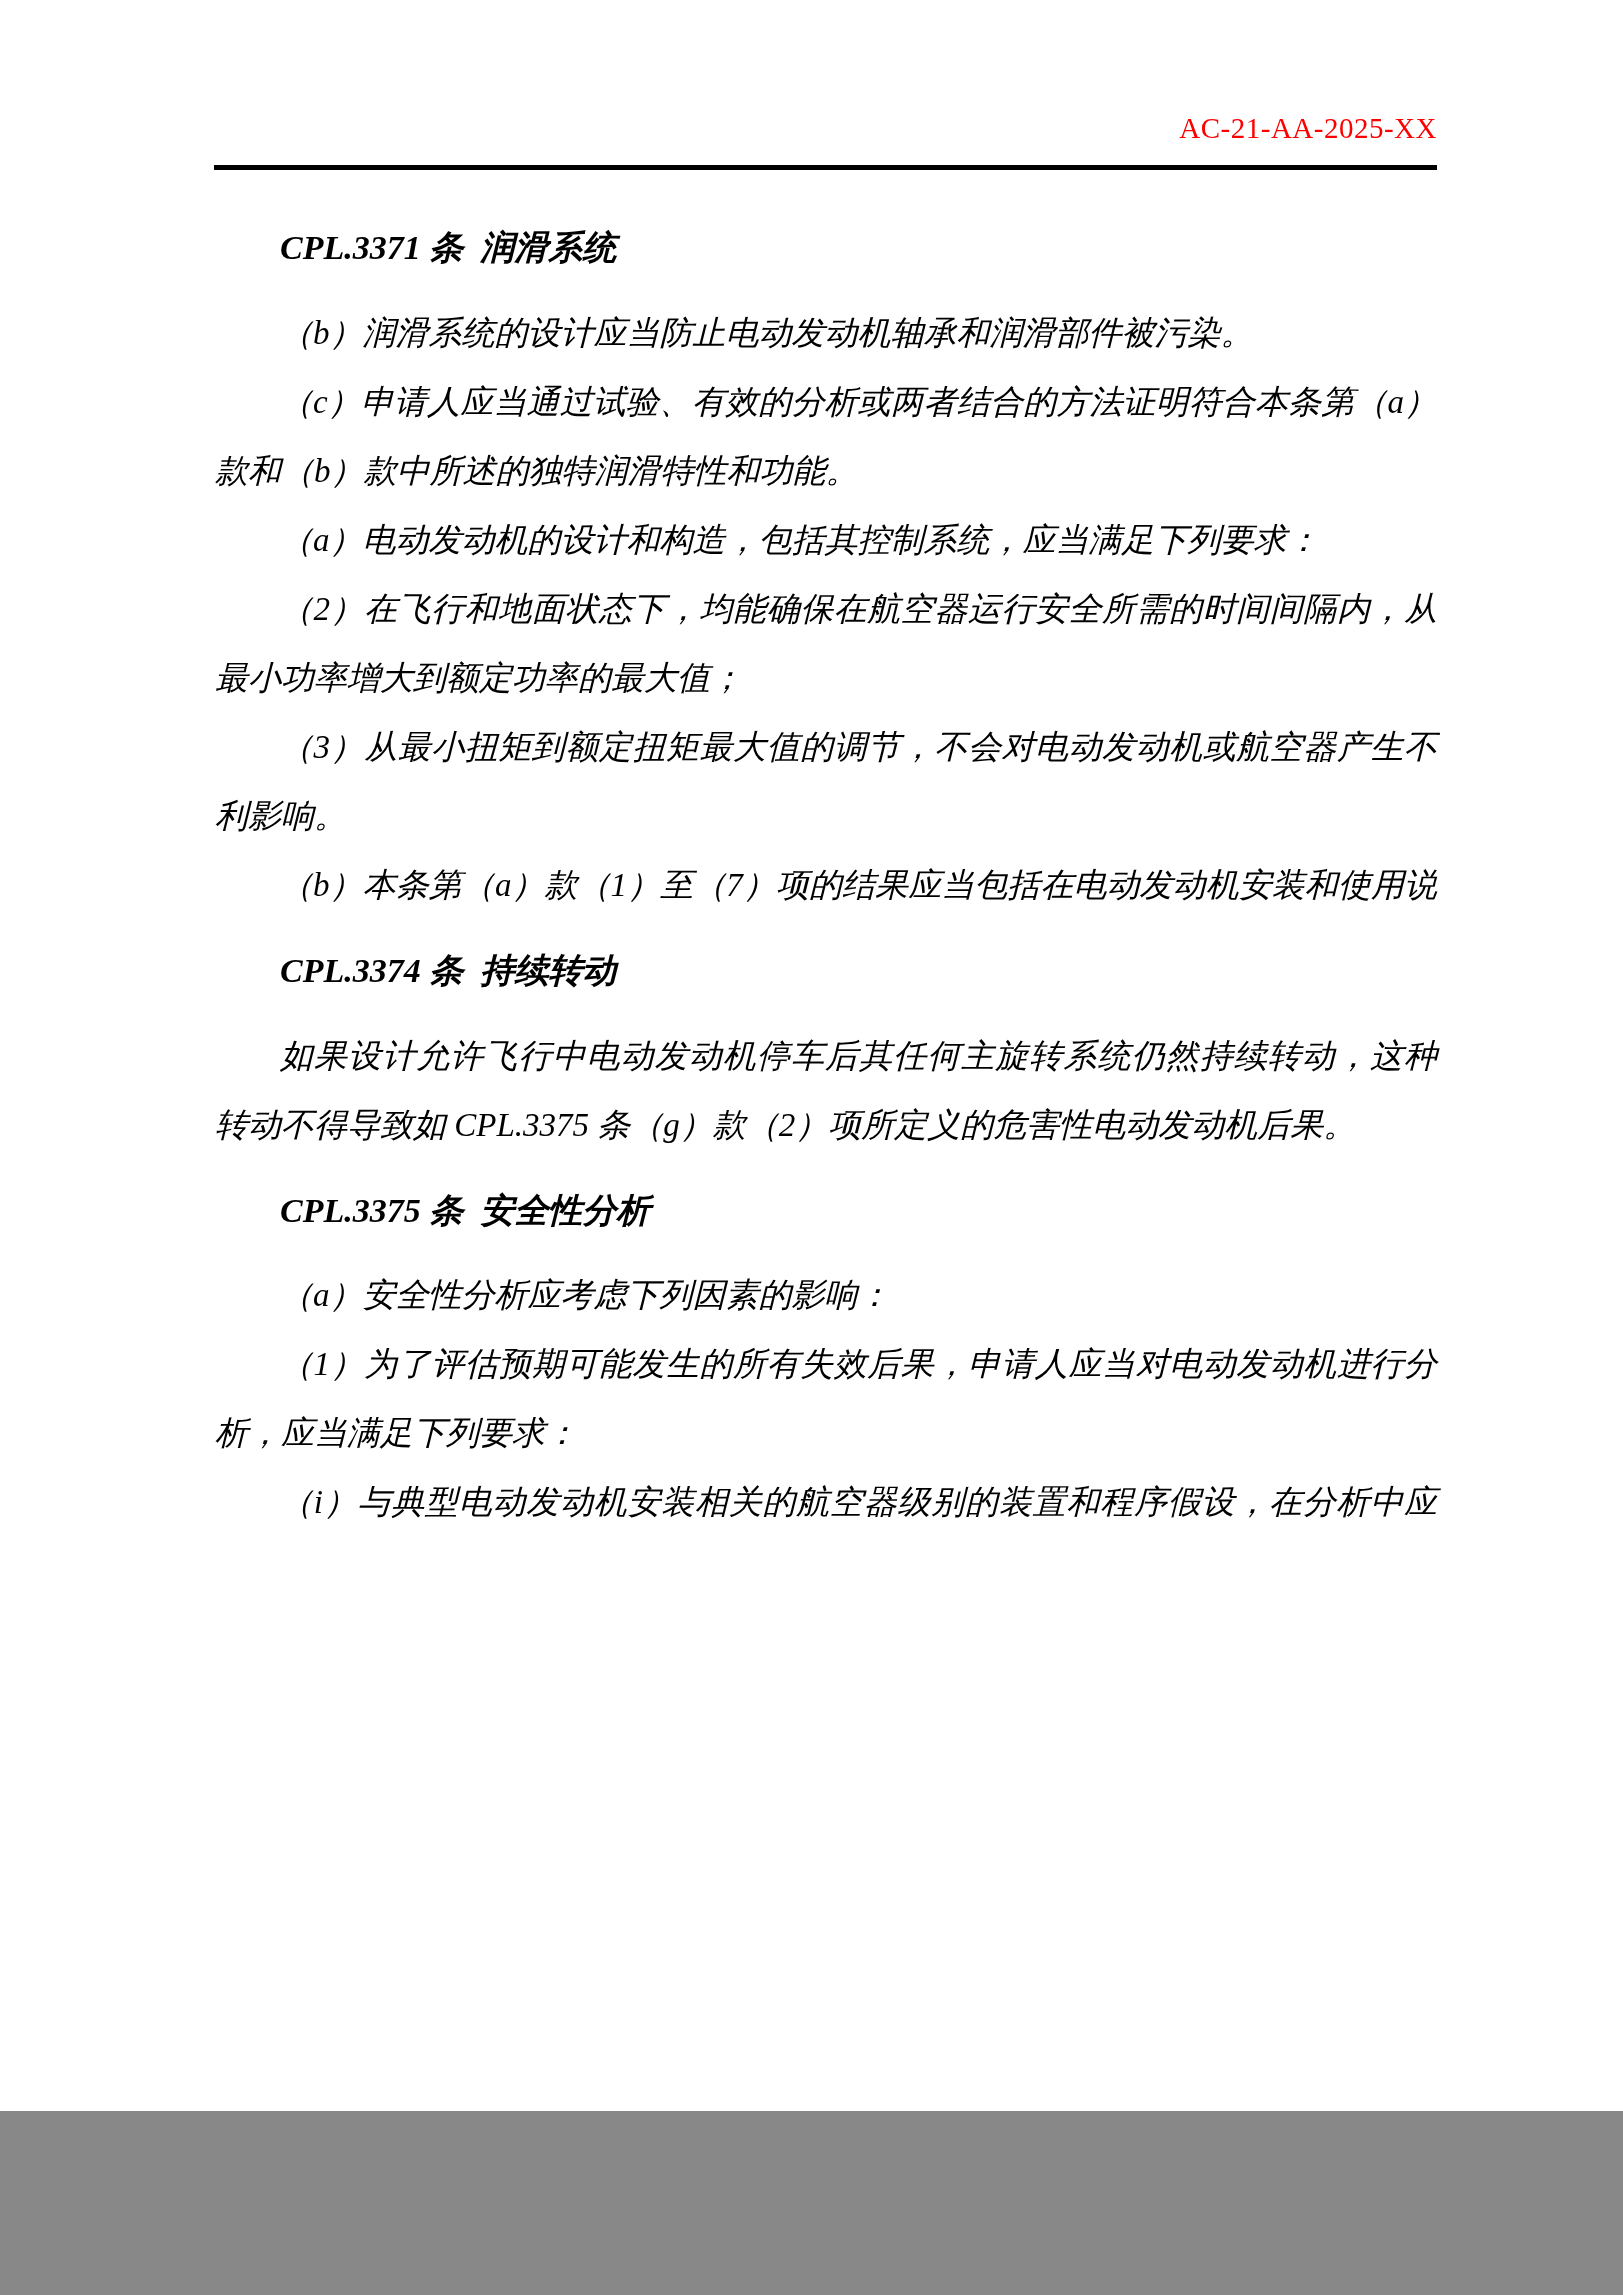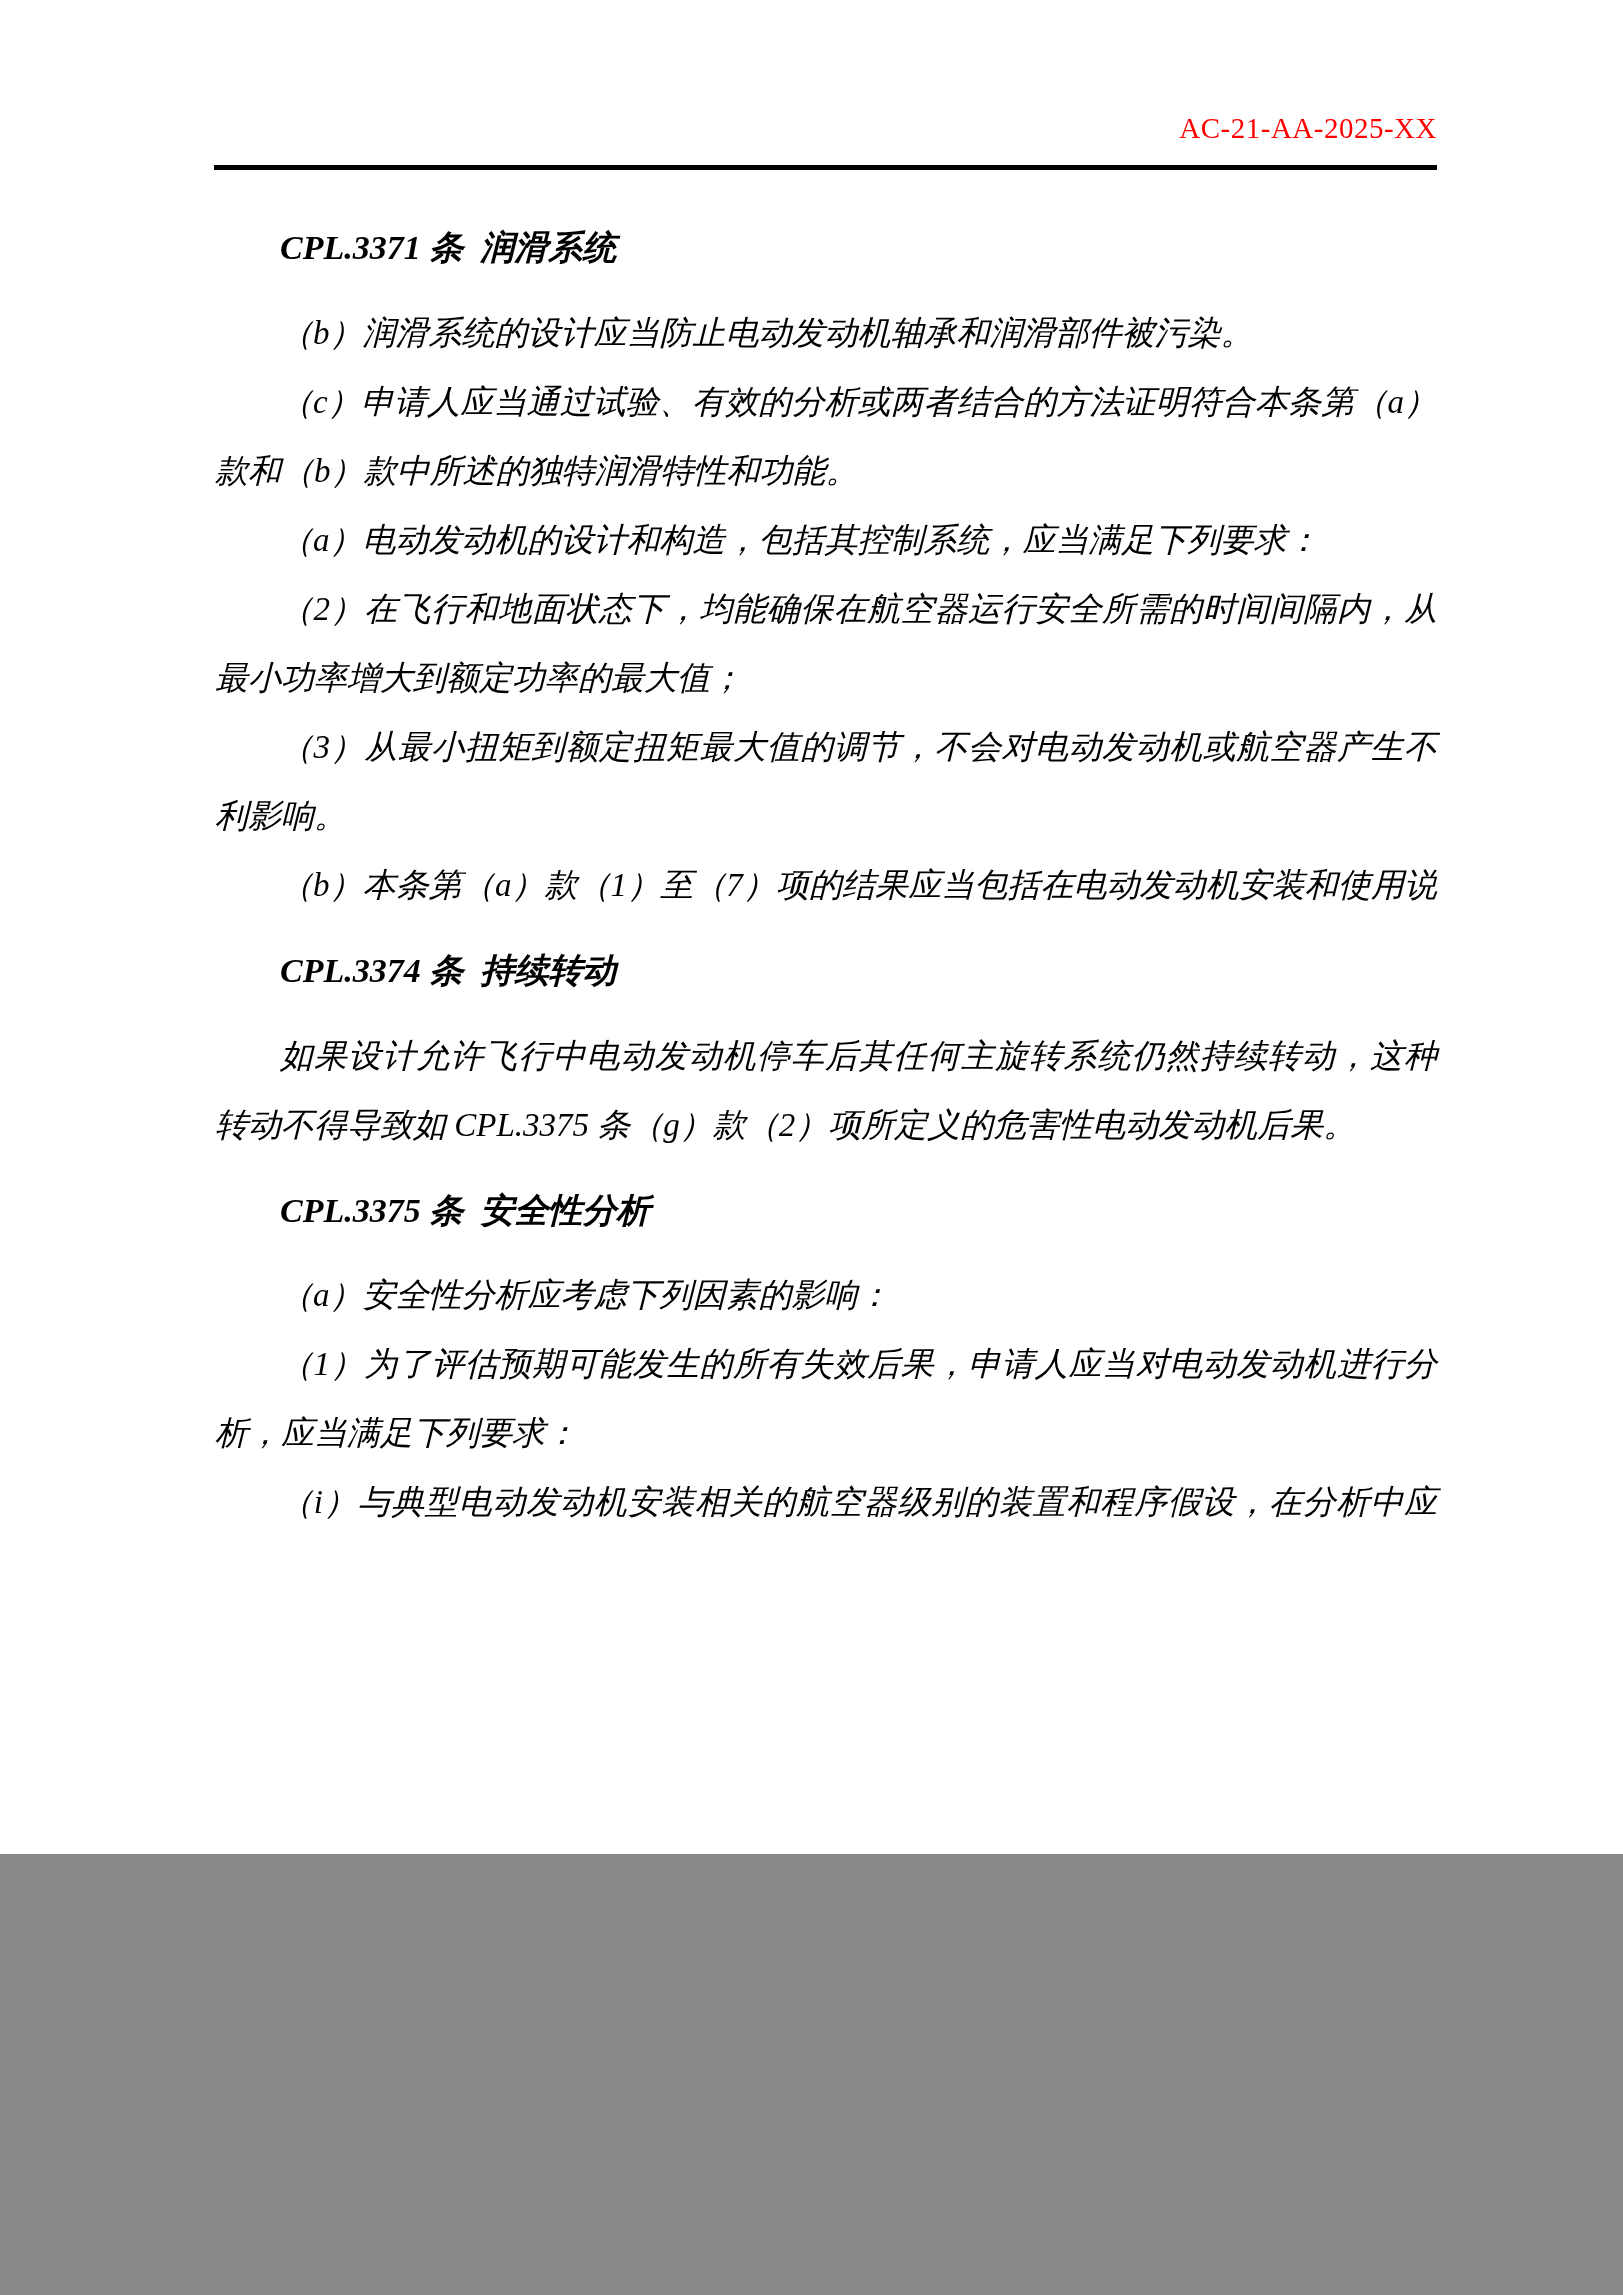--- a/index.html
+++ b/index.html
@@ -1,19 +1,19 @@
 <!DOCTYPE html>
 <html style="font-size:8.2px"><head>
 <meta charset="utf-8">
 <style>
   html, body { margin: 0; padding: 0; background: #888; }
   .page {
     position: relative;
     width: 1623px;
-    height: 1854px;
+    height: 2111px;
     background: #ffffff;
     font-family: "Liberation Serif", "DejaVu Serif", serif;
     color: #000000;
     overflow: hidden;
   }
   .doc-header {
     position: absolute;
     top: 110px;
     left: 215px;
     width: 1222px;

